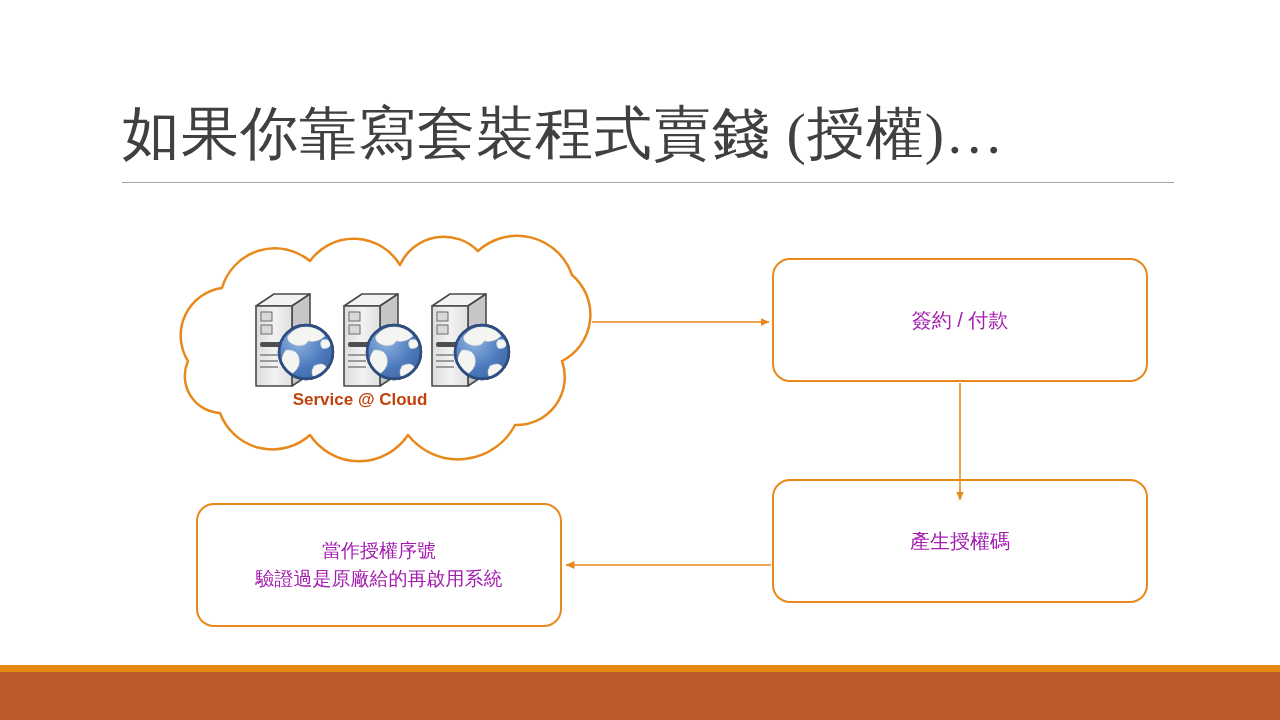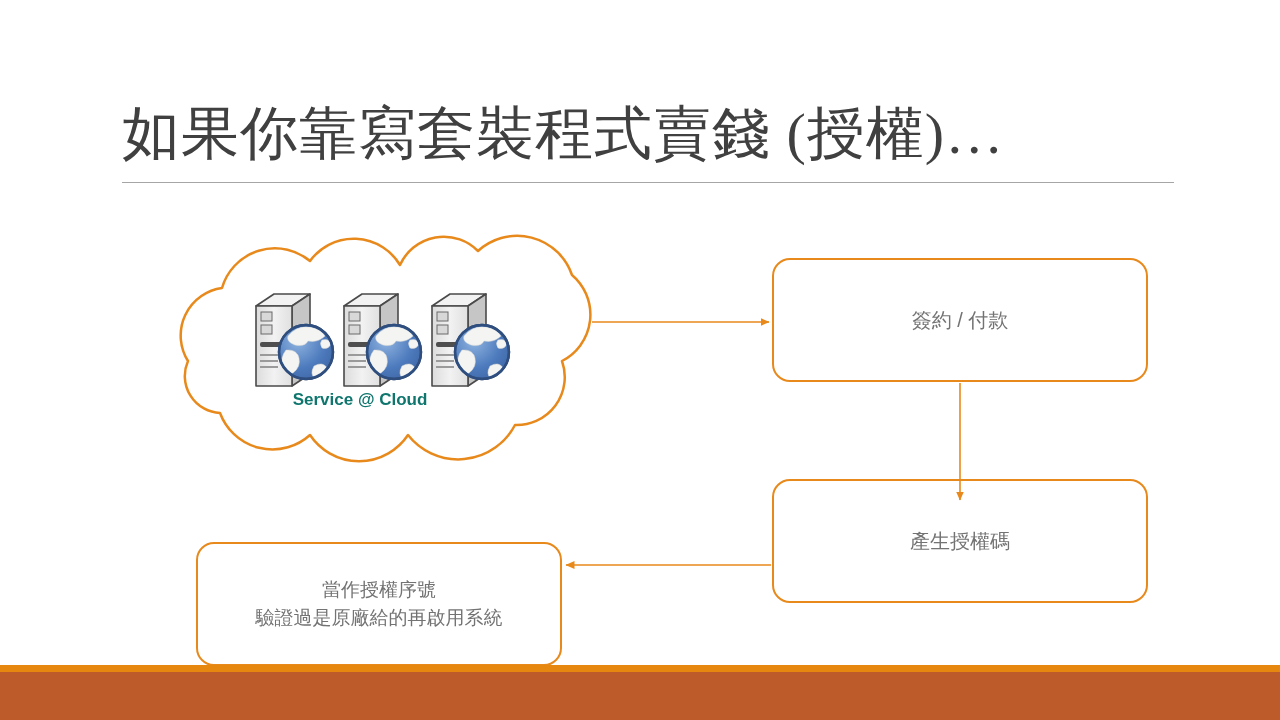--- a/index.html
+++ b/index.html
@@ -64,40 +64,40 @@
   .server-icon { width: 88px; height: 104px; flex: 0 0 auto; }
 
   .cloud-label {
     position: absolute;
     left: 250px;
     top: 390px;
     width: 220px;
     text-align: center;
     font-size: 17px;
     font-weight: bold;
-    color: #0f766e;
+    color: #c2410c;
   }
 
   
   .flow-box {
     position: absolute;
     border: 2.5px solid var(--accent, #E8891C);
     border-radius: 18px;
     background: #ffffff;
     display: flex;
     align-items: center;
     justify-content: center;
     text-align: center;
-    color: #737373;
+    color: #a21caf;
     font-size: 20px;
     line-height: 1.45;
   }
   .box-sign-pay        { left: 772px; top: 258px; width: 376px; height: 124px; }
   .box-generate        { left: 772px; top: 479px; width: 376px; height: 124px; }
-  .box-serial          { left: 196px; top: 503px; width: 366px; height: 124px; font-size: 19px; margin-top: 39px; }
+  .box-serial          { left: 196px; top: 503px; width: 366px; height: 124px; font-size: 19px; }
 
   
   .arrows {
     position: absolute;
     left: 0; top: 0;
     width: 1280px; height: 720px;
     pointer-events: none;
   }
   .connector { stroke: var(--accent, #E8891C); stroke-width: 1.6; fill: none; }
   .arrowhead { fill: var(--accent, #E8891C); }

